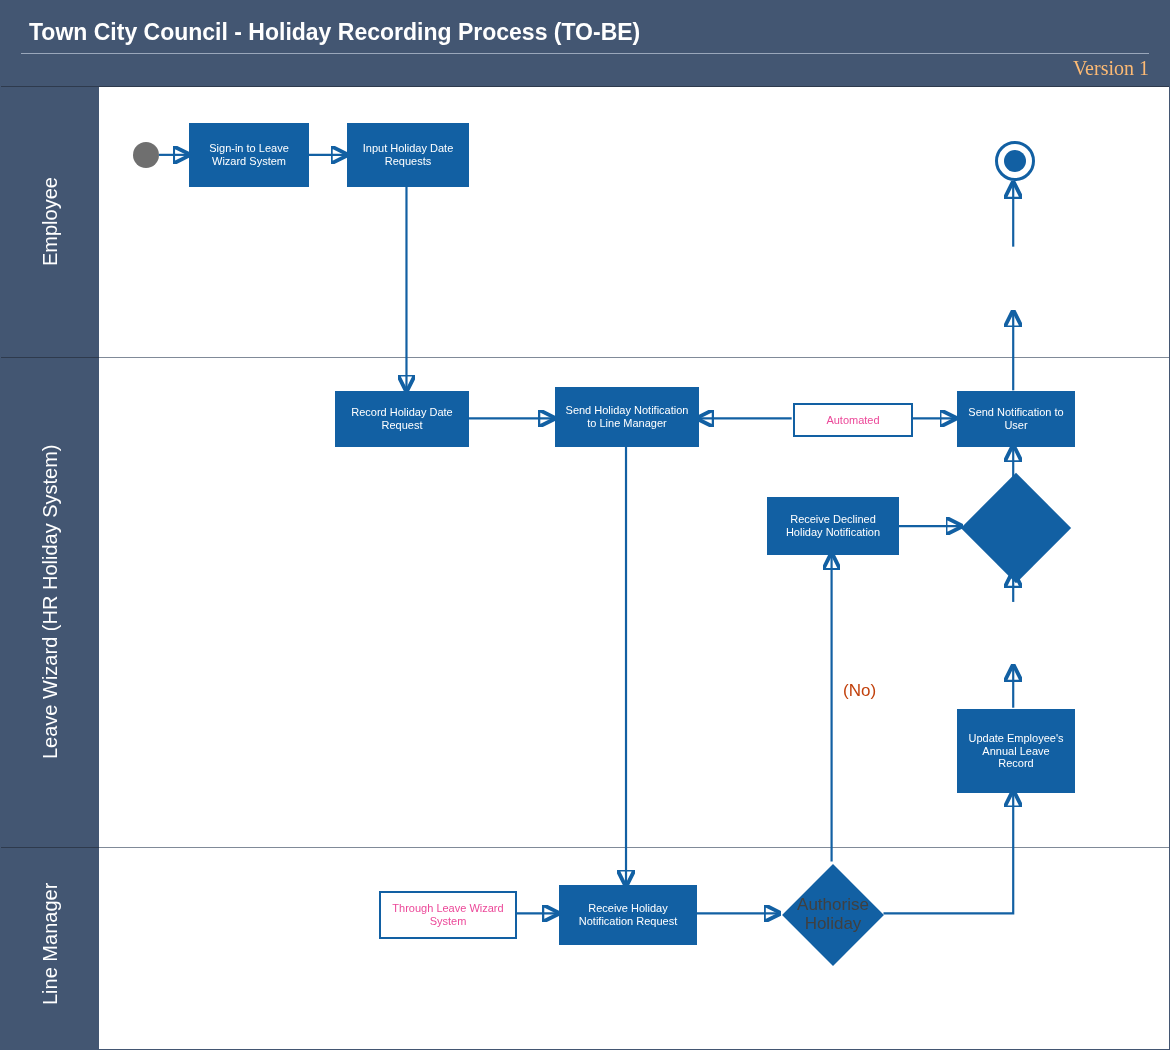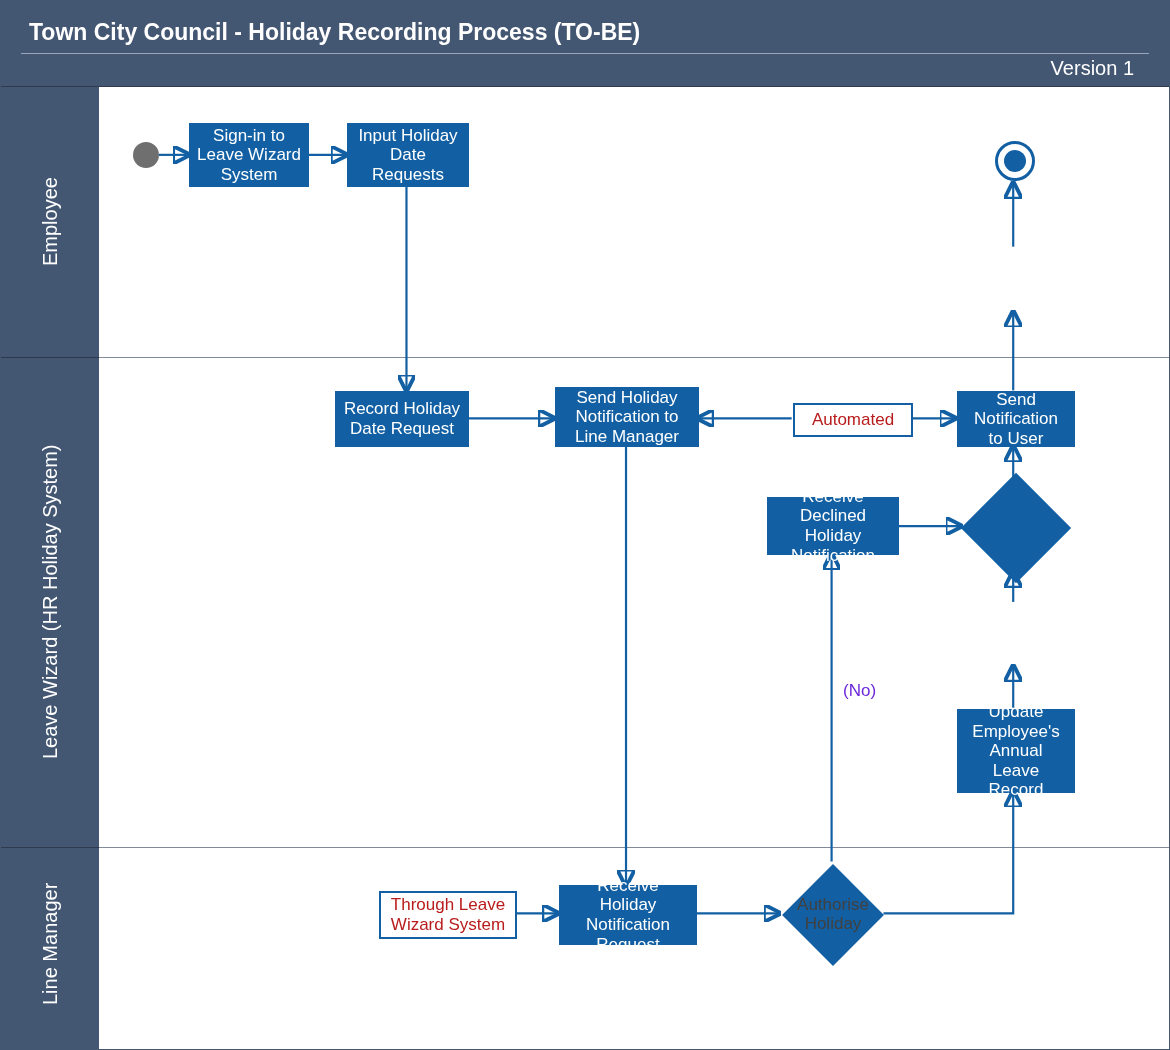--- a/index.html
+++ b/index.html
@@ -1,43 +1,43 @@
 <!DOCTYPE html>
 <html><head>
 <meta charset="utf-8">
 <style>
   html,body{margin:0;padding:0;background:#fff;font-family:"Helvetica Neue",Arial,sans-serif;}
   .frame{width:1170px;height:1050px;position:relative;border:1px solid #435672;box-sizing:border-box;}
   .header{position:absolute;left:0;top:0;right:0;height:86px;background:#435672;border-bottom:1px solid #2e3a4d;box-sizing:border-box;}
   .header-title{color:#fff;font-size:23px;font-weight:600;padding:18px 28px 0 28px;}
   .header-rule{position:absolute;left:20px;right:20px;top:52px;height:0;border-top:1px solid #9aa7bb;}
-  .header-version{position:absolute;right:35px;top:56px;color:#ffffff;font-size:20px;}
+  .header-version{position:absolute;right:20px;top:56px;color:#fdba74;font-size:20px;font-family:Liberation Serif, serif;}
   .lanes{position:absolute;left:0;top:86px;bottom:0;right:0;}
   
   .label-col{position:absolute;left:0;top:0;bottom:0;width:98px;background:#435672;}
   .lane-label{position:absolute;left:0;width:98px;display:flex;align-items:center;justify-content:center;color:#fff;font-size:20px;writing-mode:vertical-rl;transform:rotate(180deg);text-align:center;}
   .lane-label.l1{top:0;height:270px;}
   .lane-label.l2{top:270px;height:490px;}
   .lane-label.l3{top:760px;height:194px;}
   .lane-sep{position:absolute;left:0;width:98px;border-top:1px solid #2e3a4d;}
   
   .canvas{position:absolute;left:98px;right:0;top:0;bottom:0;background:#fff;}
   .canvas .row-sep{position:absolute;left:0;right:0;border-top:1px solid #808a98;}
   
-  .box{position:absolute;background:#1260a3;color:#fff;font-size:17px;line-height:1.15;display:flex;align-items:center;justify-content:center;text-align:center;padding:4px 6px;box-sizing:border-box;border:2px solid #1260a3;}
-  .box.outline{background:#fff;color:#b91c1c;}
+  .box{position:absolute;background:#1260a3;color:#fff;font-size:11px;line-height:1.15;display:flex;align-items:center;justify-content:center;text-align:center;padding:4px 6px;box-sizing:border-box;border:2px solid #1260a3;}
+  .box.outline{background:#fff;color:#ec4899;}
   
   .diamond-wrap{position:absolute;}
   .diamond{position:absolute;inset:0;transform:rotate(45deg);background:#1260a3;}
   .diamond-text{position:absolute;inset:0;display:flex;align-items:center;justify-content:center;color:#404040;font-size:17px;text-align:center;line-height:1.1;}
   
   .bpmn-start{position:absolute;width:26px;height:26px;border-radius:50%;background:#6f6f6f;}
   .bpmn-end{position:absolute;width:40px;height:40px;border-radius:50%;border:3px solid #1260a3;box-sizing:border-box;display:flex;align-items:center;justify-content:center;}
   .bpmn-end::after{content:"";width:22px;height:22px;border-radius:50%;background:#1260a3;}
-  .edge-label{position:absolute;color:#6d28d9;font-size:17px;}
+  .edge-label{position:absolute;color:#c2410c;font-size:17px;}
   svg.wires{position:absolute;left:0;top:0;width:100%;height:100%;overflow:visible;}
   svg.wires path{stroke:#1260a3;stroke-width:2.2;fill:none;}
 </style>
 </head>
 <body>
 
 <div class="frame">
 
   <div class="header">
     <div class="header-title">Town City Council - Holiday Recording Process (TO-BE)</div>

